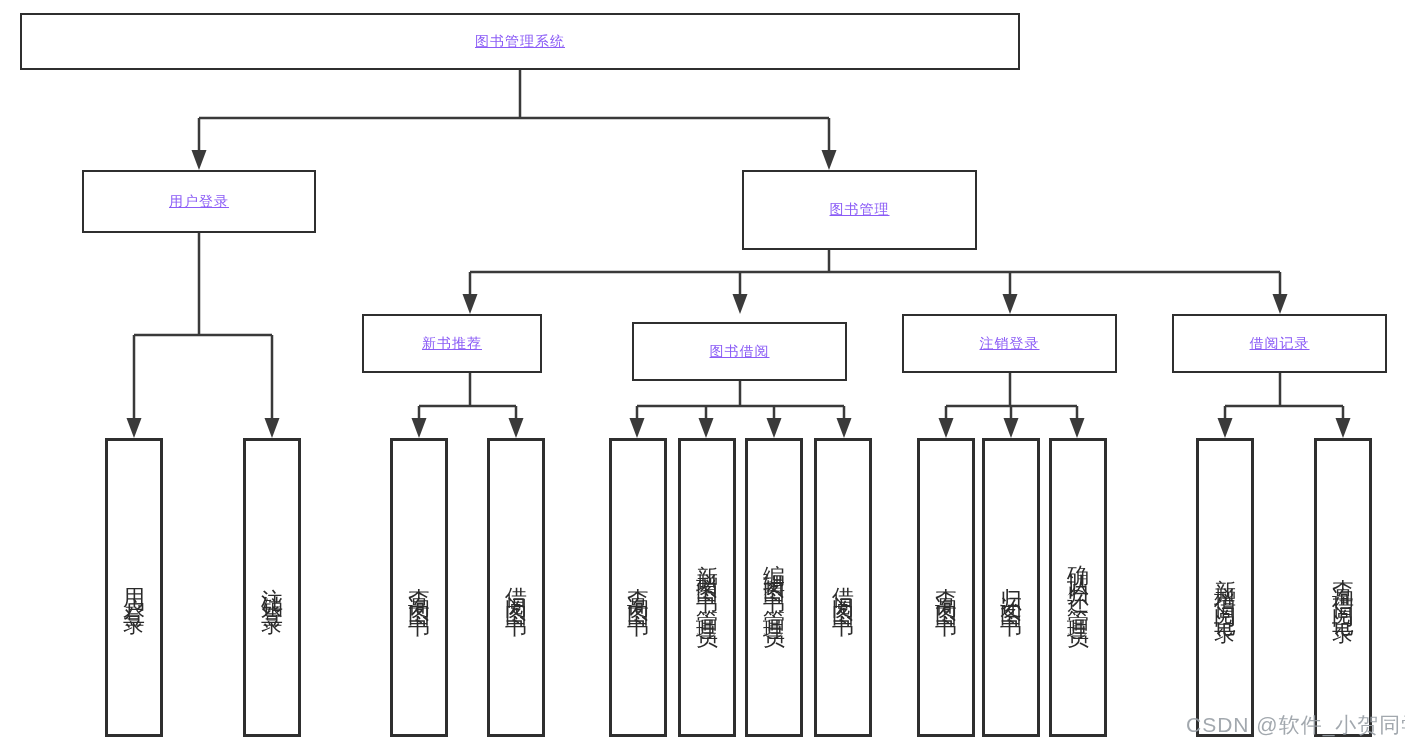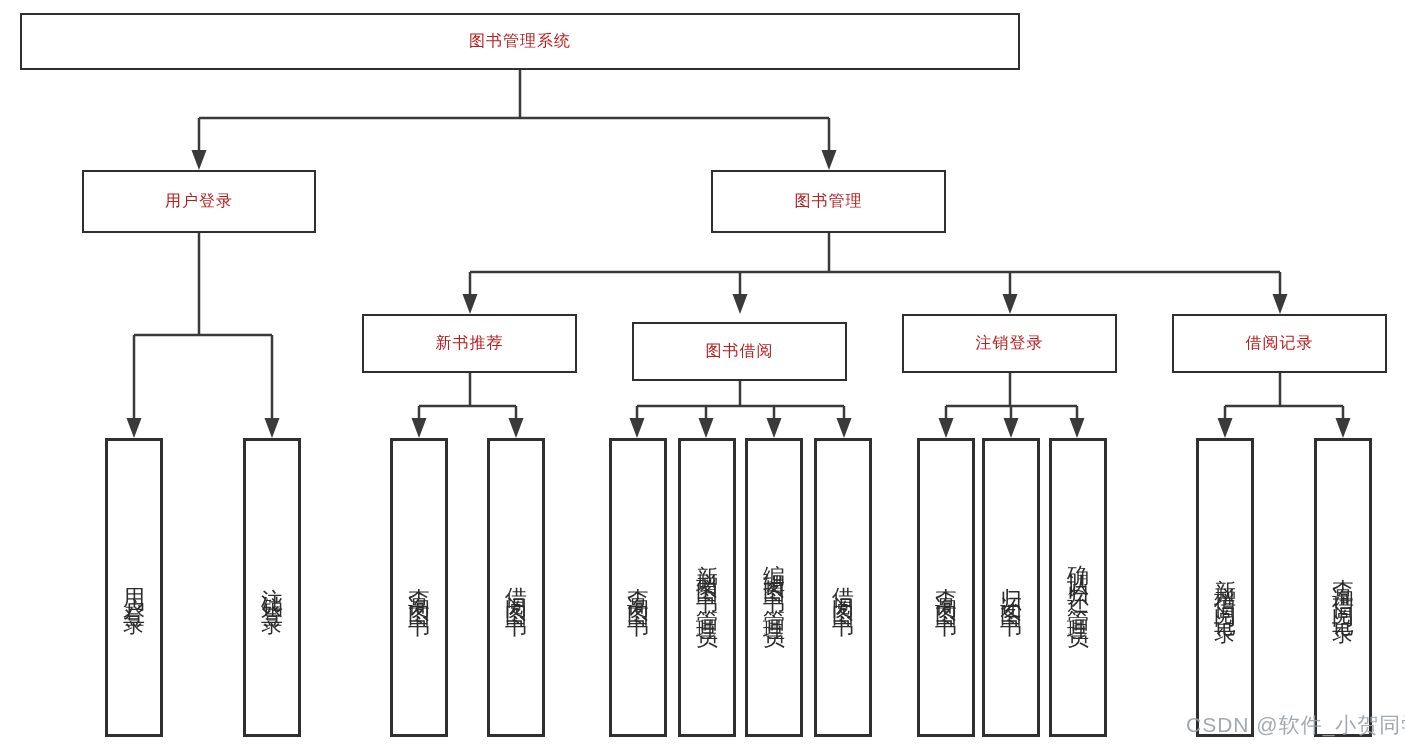--- a/index.html
+++ b/index.html
@@ -24,24 +24,25 @@
     pointer-events: none;
   }
   .hnode {
     position: absolute;
     box-sizing: border-box;
     border: 2px solid #2f2f2f;
     background: #ffffff;
     display: flex;
     align-items: center;
     justify-content: center;
-    font-size: 16px;
+    font-size: 14px;
     letter-spacing: 1px;
-    color: #b91c1c;
+    color: #8b5cf6;
     z-index: 2;
+    text-decoration: underline;
   }
   .vnode {
     position: absolute;
     top: 438px;
     width: 58px;
     height: 299px;
     box-sizing: border-box;
     border: 3px solid #2f2f2f;
     background: #ffffff;
     writing-mode: vertical-rl;
@@ -99,23 +100,23 @@
       <polygon points="1003.5,418 1018.5,418 1011,438"></polygon>
       <polygon points="1069.5,418 1084.5,418 1077,438"></polygon>
       <polygon points="1217.5,418 1232.5,418 1225,438"></polygon>
       <polygon points="1335.5,418 1350.5,418 1343,438"></polygon>
     </g>
   </svg>
 
   <div class="hnode" style="left:20px; top:13px; width:1000px; height:57px">图书管理系统</div>
 
   <div class="hnode" style="left:82px; top:170px; width:234px; height:63px">用户登录</div>
-  <div class="hnode" style="left:711px; top:170px; width:235px; height:63px">图书管理</div>
+  <div class="hnode" style="left:742px; top:170px; width:235px; height:80px">图书管理</div>
 
-  <div class="hnode" style="left:362px; top:314px; width:215px; height:59px">新书推荐</div>
+  <div class="hnode" style="left:362px; top:314px; width:180px; height:59px">新书推荐</div>
   <div class="hnode" style="left:632px; top:322px; width:215px; height:59px">图书借阅</div>
   <div class="hnode" style="left:902px; top:314px; width:215px; height:59px">注销登录</div>
   <div class="hnode" style="left:1172px; top:314px; width:215px; height:59px">借阅记录</div>
 
   <div class="vnode" style="left:105px">用户登录</div>
   <div class="vnode" style="left:243px">注销登录</div>
 
   <div class="vnode" style="left:390px">查询图书</div>
   <div class="vnode" style="left:487px">借阅图书</div>
 

